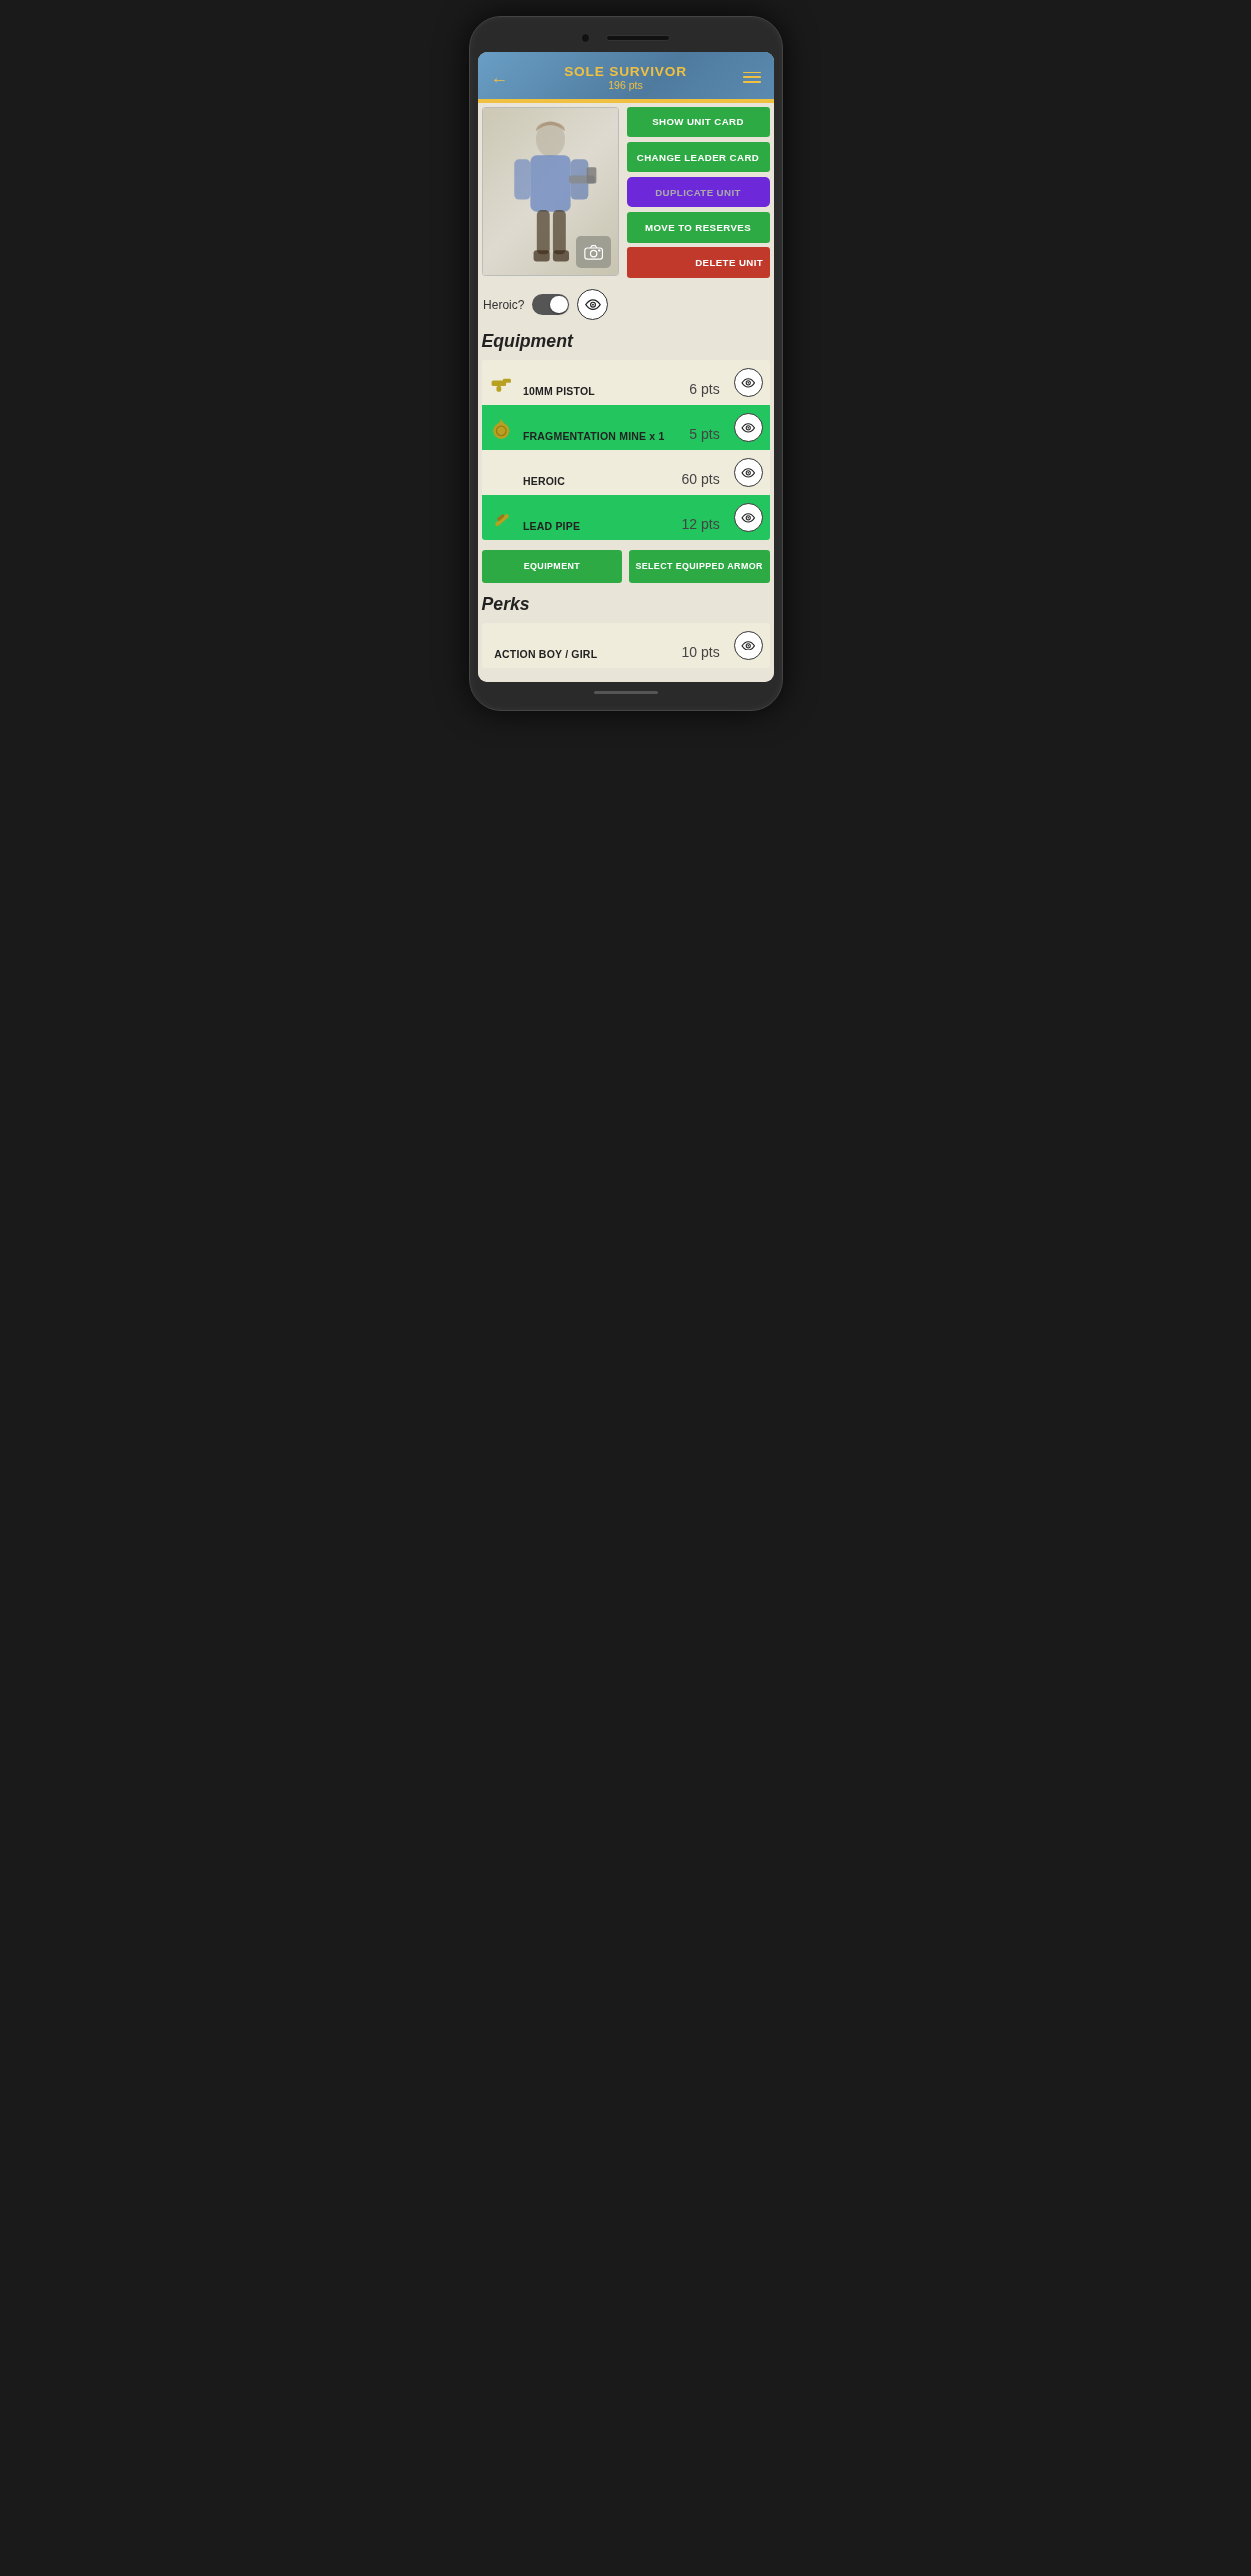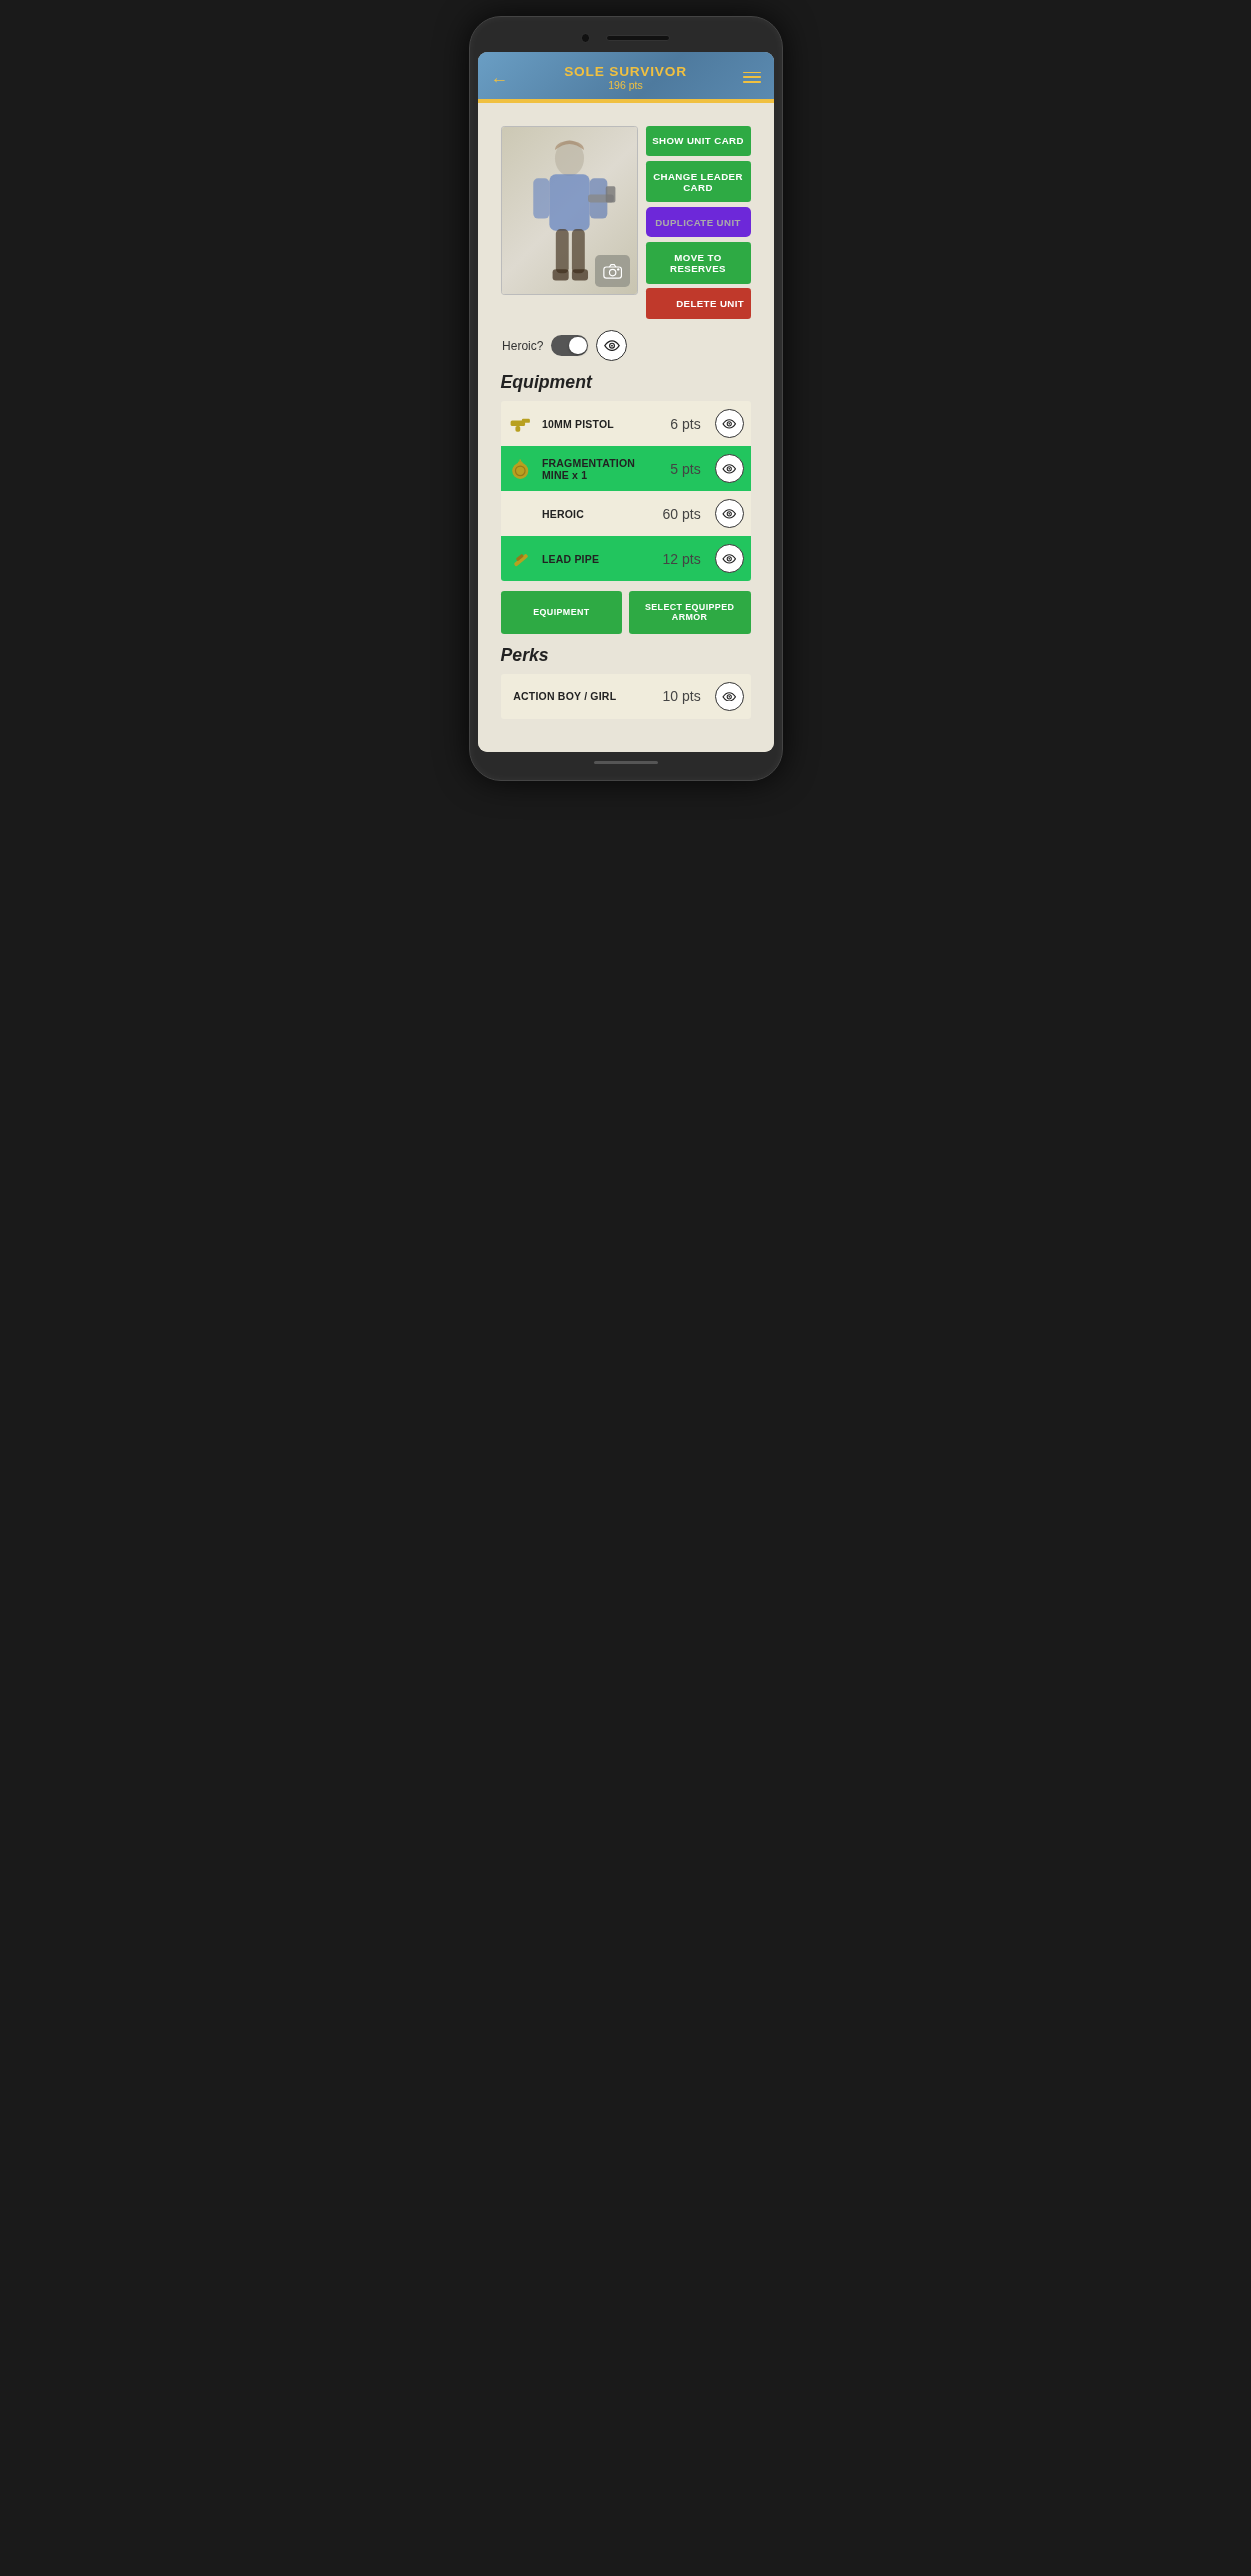--- a/index.html
+++ b/index.html
@@ -88,21 +88,21 @@
       height: 1.6px;
       background: #f0c040;
       border-radius: 0.8px;
     }
     .yellow-bar {
       height: 4px;
       background: #f0c040;
     }
     .main-content {
       background: #e8e4d8;
-      padding: 23px;
+      padding: 4px;
     }
     .top-section {
       display: flex;
       gap: 8px;
       margin-bottom: 11.3px;
     }
     .unit-image-box {
       width: 137px;
       min-width: 137px;
       height: 169px;
@@ -227,21 +227,21 @@
       margin: 4.8px 0 8px 0;
       font-style: italic;
     }
     .equipment-list {
       border-radius: 3.2px;
       overflow: hidden;
       margin-bottom: 9.7px;
     }
     .equip-row {
       display: flex;
-      align-items: center;
+      align-items: flex-end;
       padding: 8px 6.4px;
       gap: 8px;
     }
     .equip-row-light {
       background: #f0ecdc;
     }
     .equip-row-dark {
       background: #22c55e;
     }
     .equip-icon {

